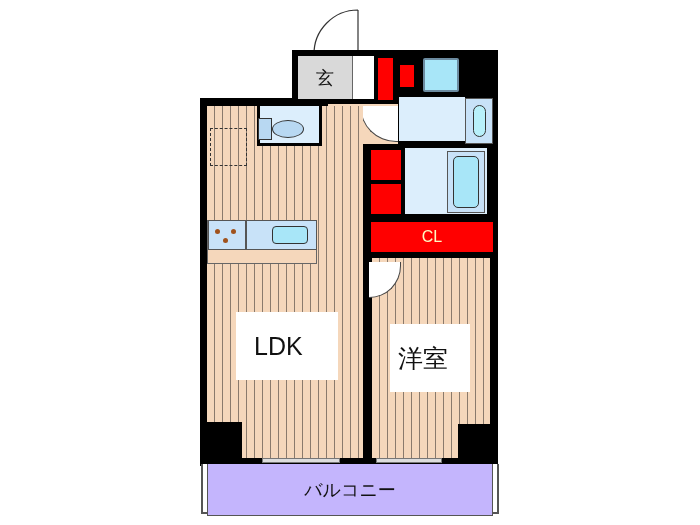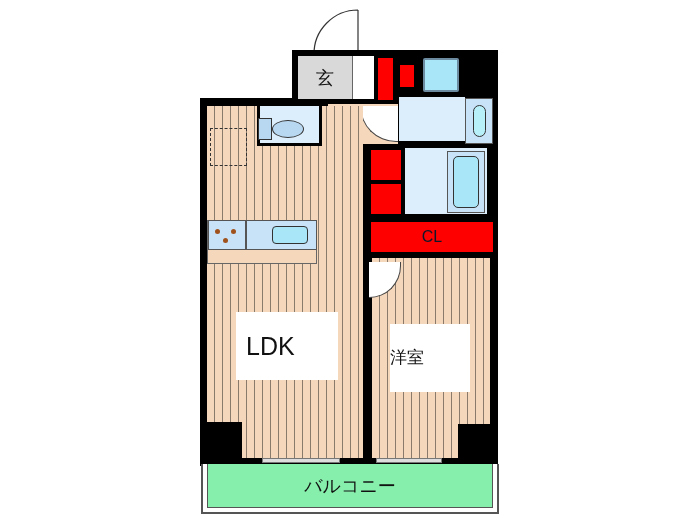--- a/index.html
+++ b/index.html
@@ -57,34 +57,34 @@
   <div class="abs" style="left:207px;top:220px;width:110px;height:44px;background:#f5d7bb;border:1px solid #666;"></div>
   <div class="abs" style="left:208px;top:220px;width:38px;height:30px;background:#c8e2f8;border:1px solid #555;">
     <span class="abs" style="left:6px;top:8px;width:5px;height:5px;border-radius:50%;background:#a0521c;"></span>
     <span class="abs" style="left:22px;top:8px;width:5px;height:5px;border-radius:50%;background:#a0521c;"></span>
     <span class="abs" style="left:14px;top:17px;width:5px;height:5px;border-radius:50%;background:#a0521c;"></span>
   </div>
   <div class="abs" style="left:246px;top:220px;width:71px;height:30px;background:#c8e2f8;border:1px solid #555;">
     <div class="abs" style="left:25px;top:5px;width:36px;height:18px;background:#a8e6f8;border:1px solid #333;border-radius:4px;"></div>
   </div>
 
-  <div class="abs red" style="left:371px;top:222px;width:122px;height:30px;display:flex;align-items:center;justify-content:center;font-size:16px;color:#0f172a;">CL</div>
+  <div class="abs red" style="left:371px;top:222px;width:122px;height:30px;display:flex;align-items:center;justify-content:center;font-size:16px;color:#fef9c3;">CL</div>
 
   <div class="abs floor" style="left:372px;top:258px;width:118px;height:200px;"></div>
   <div class="abs" style="left:369px;top:262px;width:32px;height:36px;background:#fff;border:1px solid #444;border-left:none;border-top:none;border-radius:0 0 32px 0;"></div>
 
   <div class="abs wall" style="left:200px;top:422px;width:42px;height:42px;"></div>
   <div class="abs wall" style="left:458px;top:424px;width:40px;height:40px;"></div>
 
   <div class="abs" style="left:262px;top:458px;width:78px;height:5px;background:#ddd;border:1px solid #777;"></div>
   <div class="abs" style="left:376px;top:458px;width:66px;height:5px;background:#ddd;border:1px solid #777;"></div>
 
-  <div class="abs label" style="left:236px;top:312px;width:102px;height:68px;font-size:25px;padding-left:10px;">
+  <div class="abs label" style="left:236px;top:312px;width:102px;height:68px;font-size:25px;padding-left:18px;">
     <span>LDK</span>
   </div>
-  <div class="abs label" style="left:390px;top:324px;width:80px;height:68px;font-size:17px;padding-left:0;">
+  <div class="abs label" style="left:390px;top:324px;width:80px;height:68px;font-size:25px;padding-left:8px;">
     <span>洋室</span>
   </div>
 
   <div class="abs" style="left:201px;top:464px;width:298px;height:50px;background:#fff;border:2px solid #555;border-top:none;">
-    <div class="abs" style="left:4px;top:0;width:286px;height:44px;background:#86efac;border:1px solid #555;border-top:none;display:flex;align-items:center;justify-content:center;font-size:18px;color:#111;font-family:Liberation Serif, serif;">バルコニー</div>
+    <div class="abs" style="left:4px;top:0;width:286px;height:52px;background:#c4b5fd;border:1px solid #555;border-top:none;display:flex;align-items:center;justify-content:center;font-size:18px;color:#111;font-family:Liberation Serif, serif;">バルコニー</div>
   </div>
 </div>
 
 </body></html>

